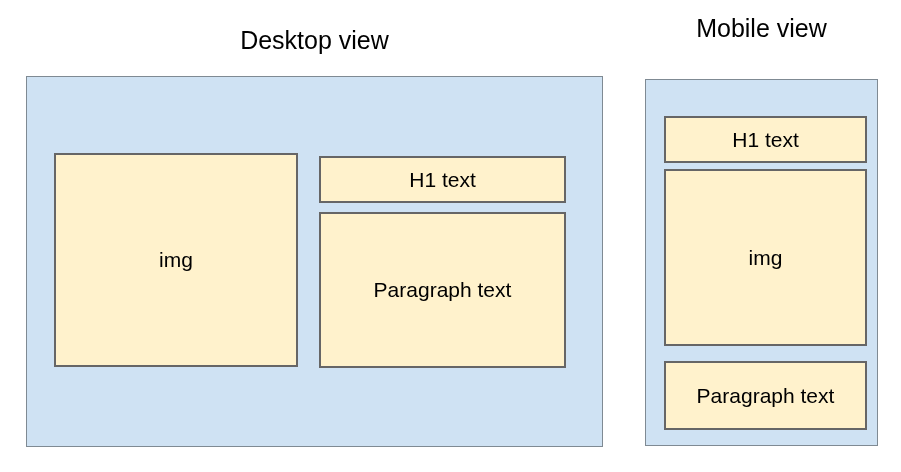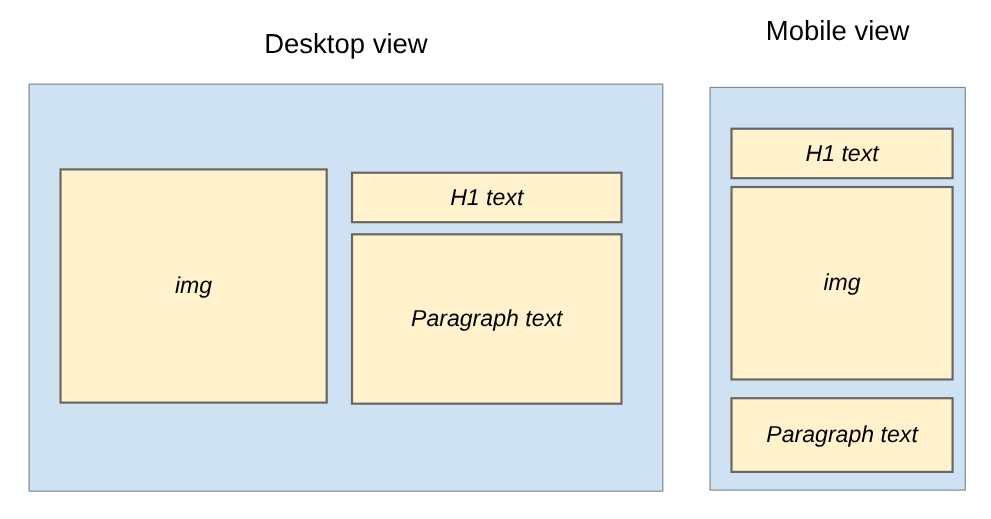--- a/index.html
+++ b/index.html
@@ -38,21 +38,20 @@
     .box {
       position: absolute;
       background: #fff2cc;
       border: 2px solid #666666;
       box-sizing: border-box;
       display: flex;
       align-items: center;
       justify-content: center;
       font-size: 21px;
       text-align: center;
-      font-style: italic;
     }
     
     #desktop-img       { left: 27px;  top: 76px;  width: 244px; height: 214px; }
     #desktop-h1        { left: 292px; top: 79px;  width: 247px; height: 47px; }
     #desktop-paragraph { left: 292px; top: 135px; width: 247px; height: 156px; }
 
     
     #mobile-h1        { left: 18px; top: 36px;  width: 203px; height: 47px; }
     #mobile-img       { left: 18px; top: 89px;  width: 203px; height: 177px; }
     #mobile-paragraph { left: 18px; top: 281px; width: 203px; height: 69px; }

